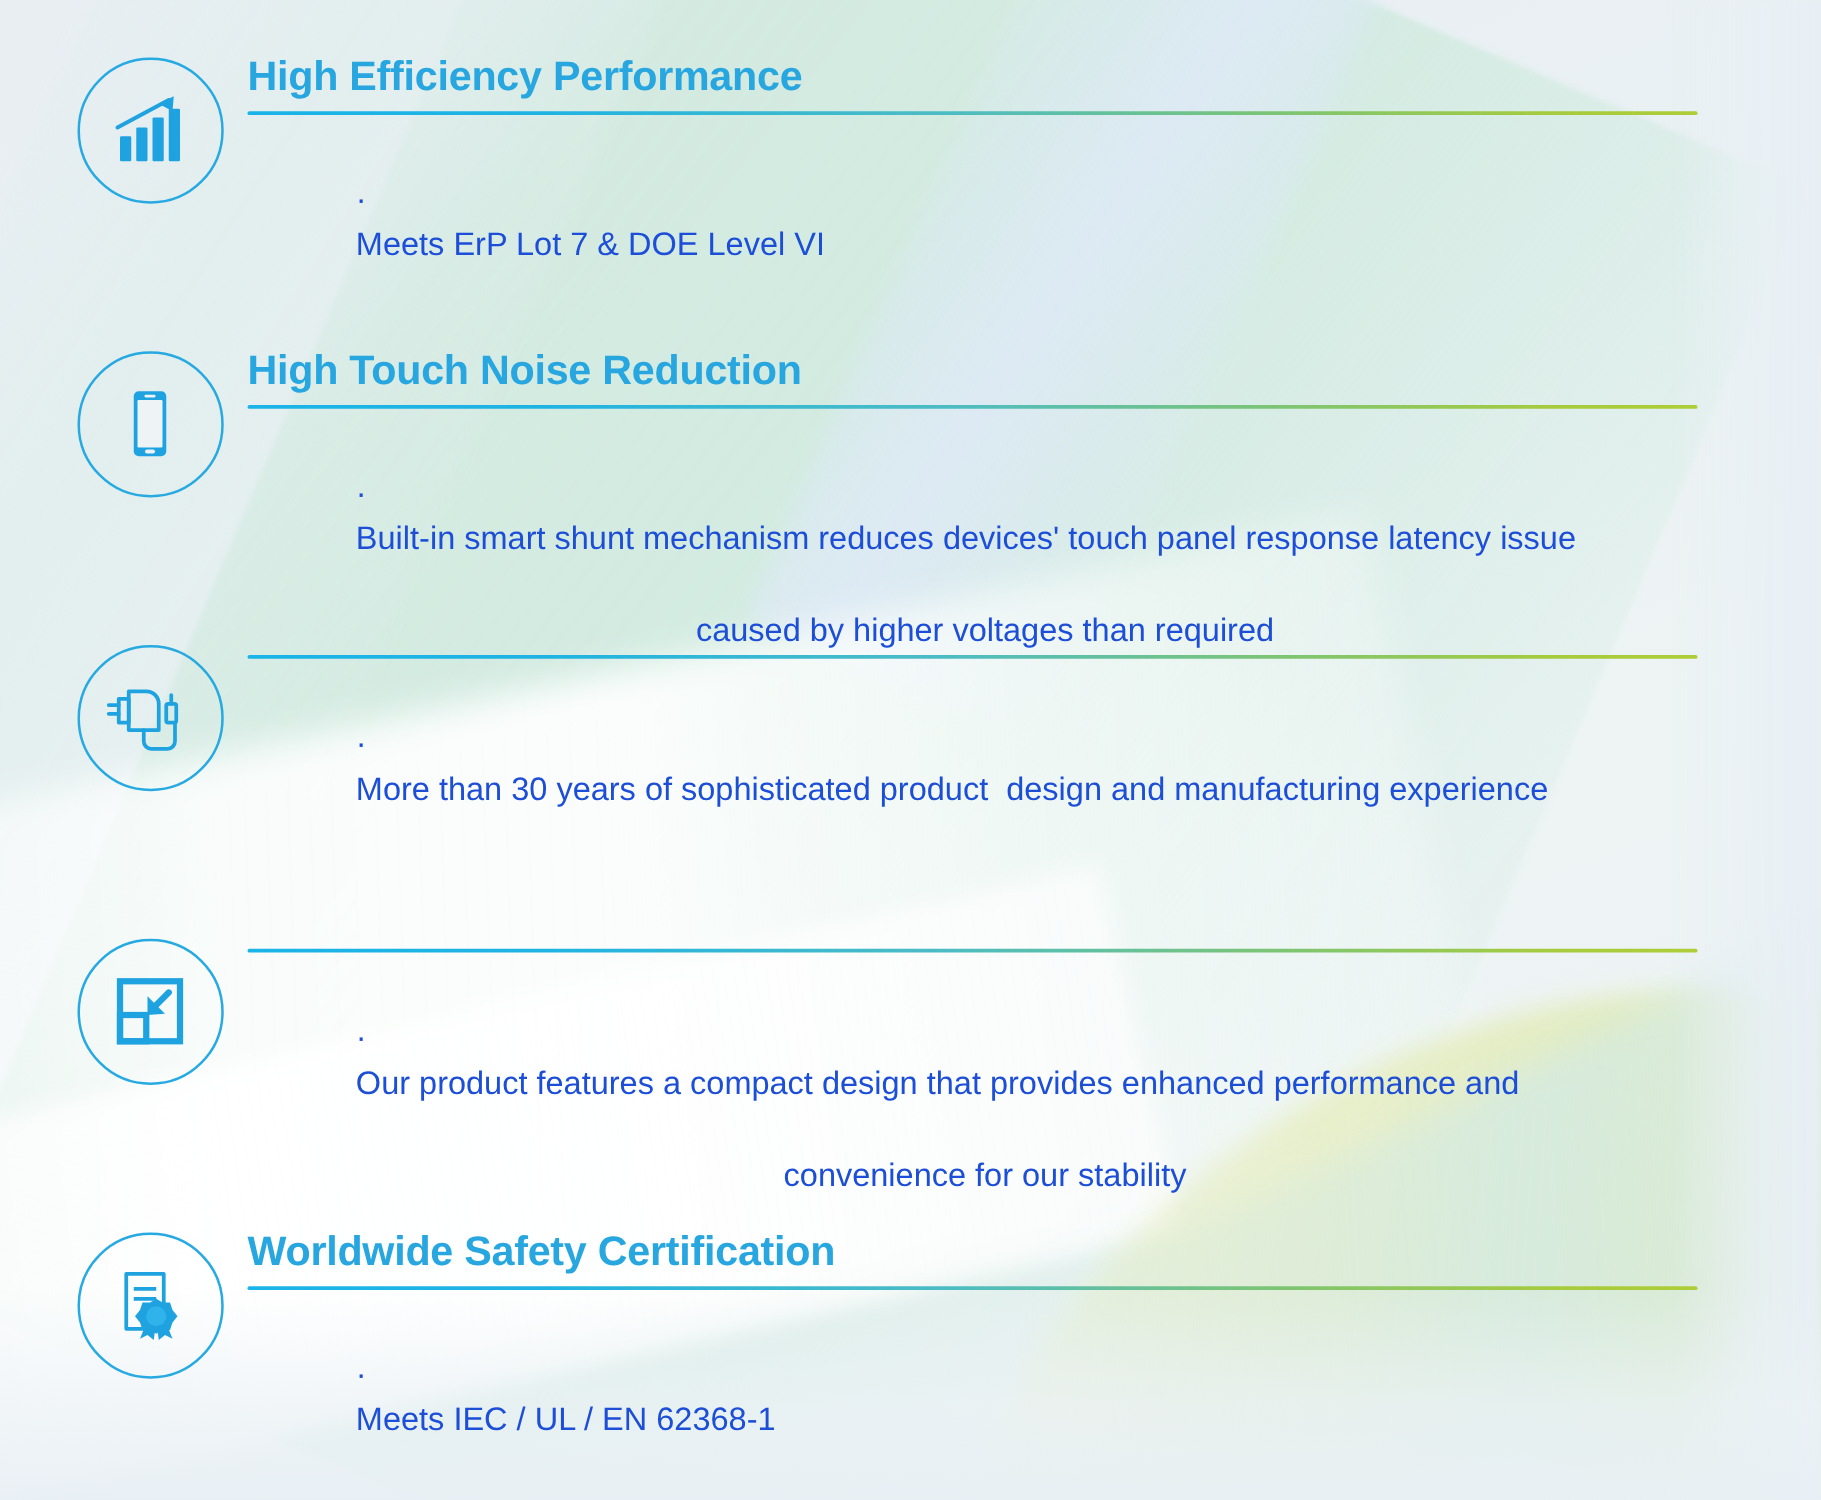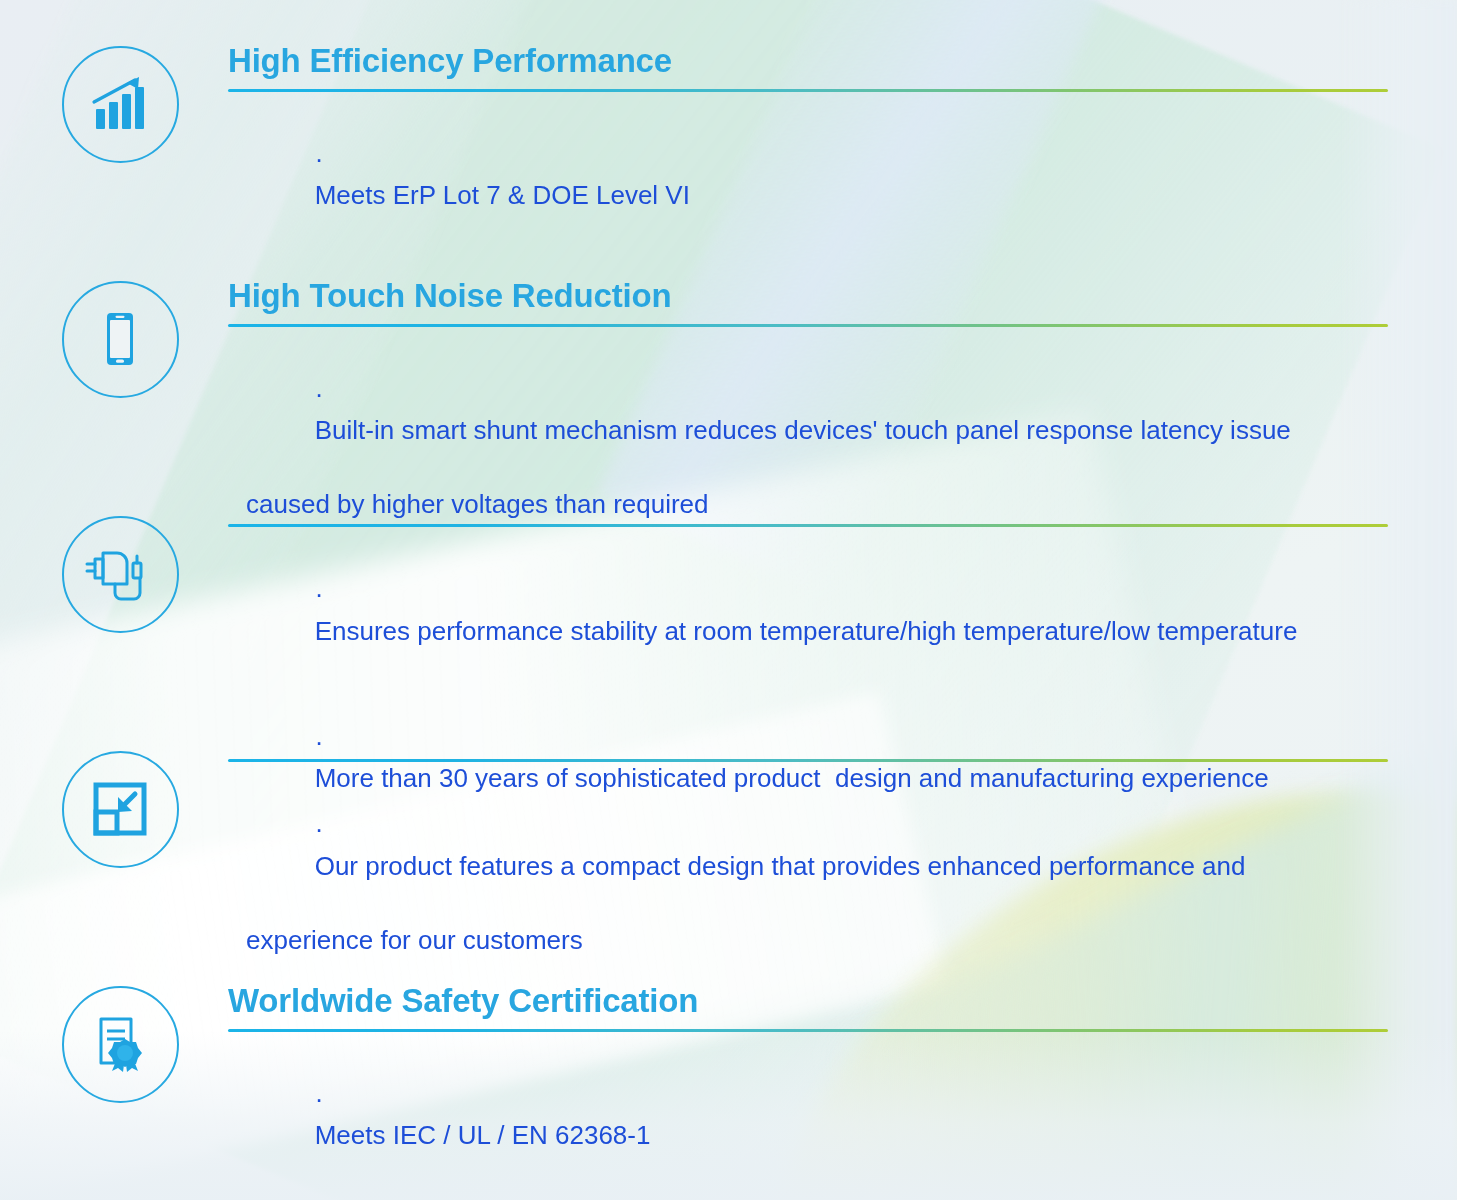--- a/index.html
+++ b/index.html
@@ -192,21 +192,21 @@
     border-radius: 50%;
     border: 2.5px solid #27a9e1;
     display: flex;
     align-items: center;
     justify-content: center;
     box-sizing: border-box;
   }
 
   .feature-body {
     position: absolute;
-    left: 228px;
+    left: 198px;
     width: 1162px;
   }
 
   .feature-title {
     font-size: 33px;
     font-weight: bold;
     color: #28a6e0;
     letter-spacing: -0.2px;
     line-height: 1.05;
     margin: 0;
@@ -234,20 +234,21 @@
   .feature-line {
     font-size: 26px;
     color: #1d4ed8;
     line-height: 1.42;
     white-space: pre;
   }
 
   .feature-line .cont {
     padding-left: 18px;
     display: block;
+    text-align: center;
   }
 
   
   #feature-0 { top: 44px; }
   #feature-1 { top: 279px; }
   #feature-2 { top: 514px; }
   #feature-3 { top: 749px; }
   #feature-4 { top: 984px; }
 </style>
 </head>
@@ -334,24 +335,20 @@
               <path d="M55 25 v-7"></path>
             </g>
           </svg>
         </div>
       </div>
       <div class="feature-body">
         <div class="feature-rule"></div>
         <div class="feature-lines">
           <div class="feature-line">
             <span>·</span>
-            <span>Ensures performance stability at room temperature/high temperature/low temperature</span>
-          </div>
-          <div class="feature-line">
-            <span>·</span>
             <span>More than 30 years of sophisticated product  design and manufacturing experience</span>
           </div>
         </div>
       </div>
     </div>
 
     <div class="feature" id="feature-3">
       <div class="icon-wrap">
         <div class="icon-circle">
           <svg width="66" height="66" viewBox="0 0 66 66" aria-hidden="true">
@@ -365,21 +362,21 @@
             <polygon points="31,36 31,21 45,35" fill="#1fa3e0"></polygon>
           </svg>
         </div>
       </div>
       <div class="feature-body">
         <div class="feature-rule"></div>
         <div class="feature-lines">
           <div class="feature-line">
             <span>·</span>
             <span>Our product features a compact design that provides enhanced performance and</span>
-            <span class="cont">experience for our customers</span>
+            <span class="cont">convenience for our stability</span>
           </div>
         </div>
       </div>
     </div>
 
     <div class="feature" id="feature-4">
       <div class="icon-wrap">
         <div class="icon-circle">
           <svg width="70" height="70" viewBox="0 0 70 70" aria-hidden="true">
             <g fill="none" stroke="#1fa3e0" stroke-width="3" stroke-linejoin="round">

